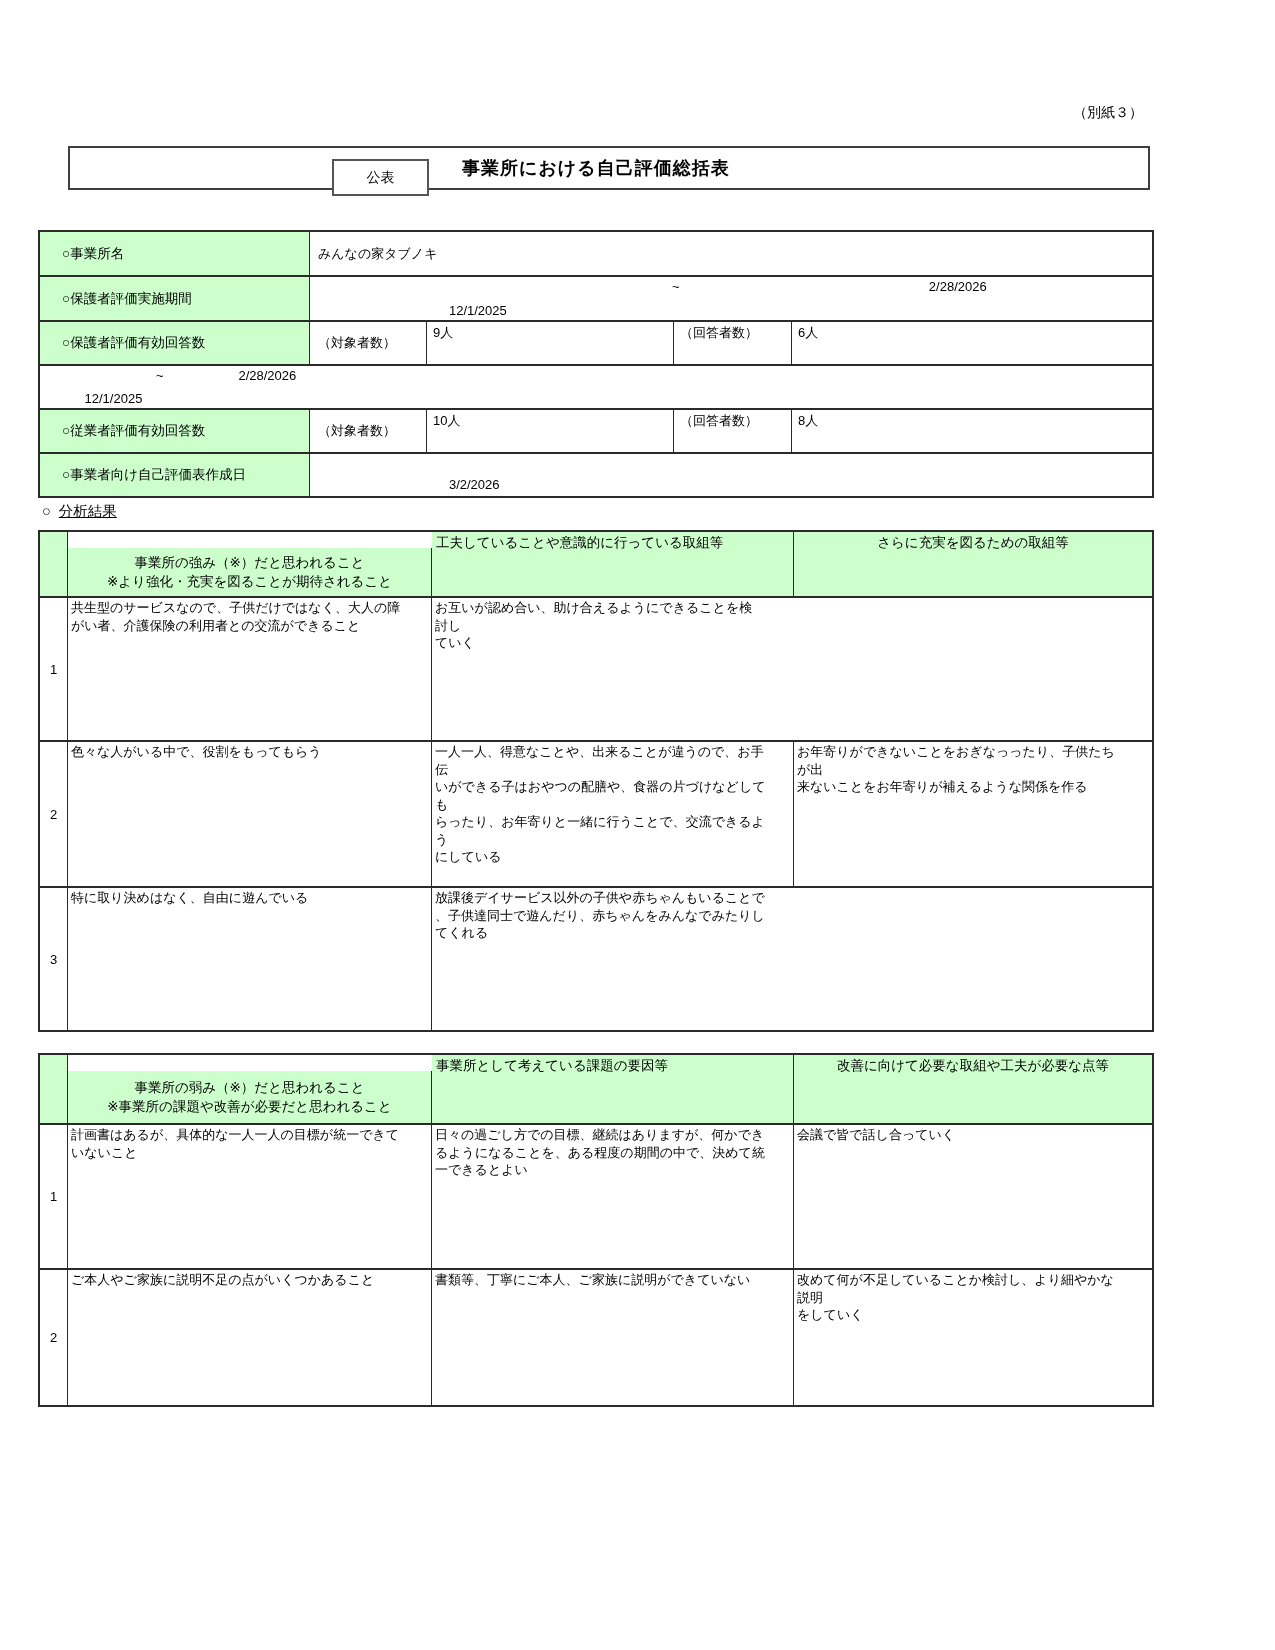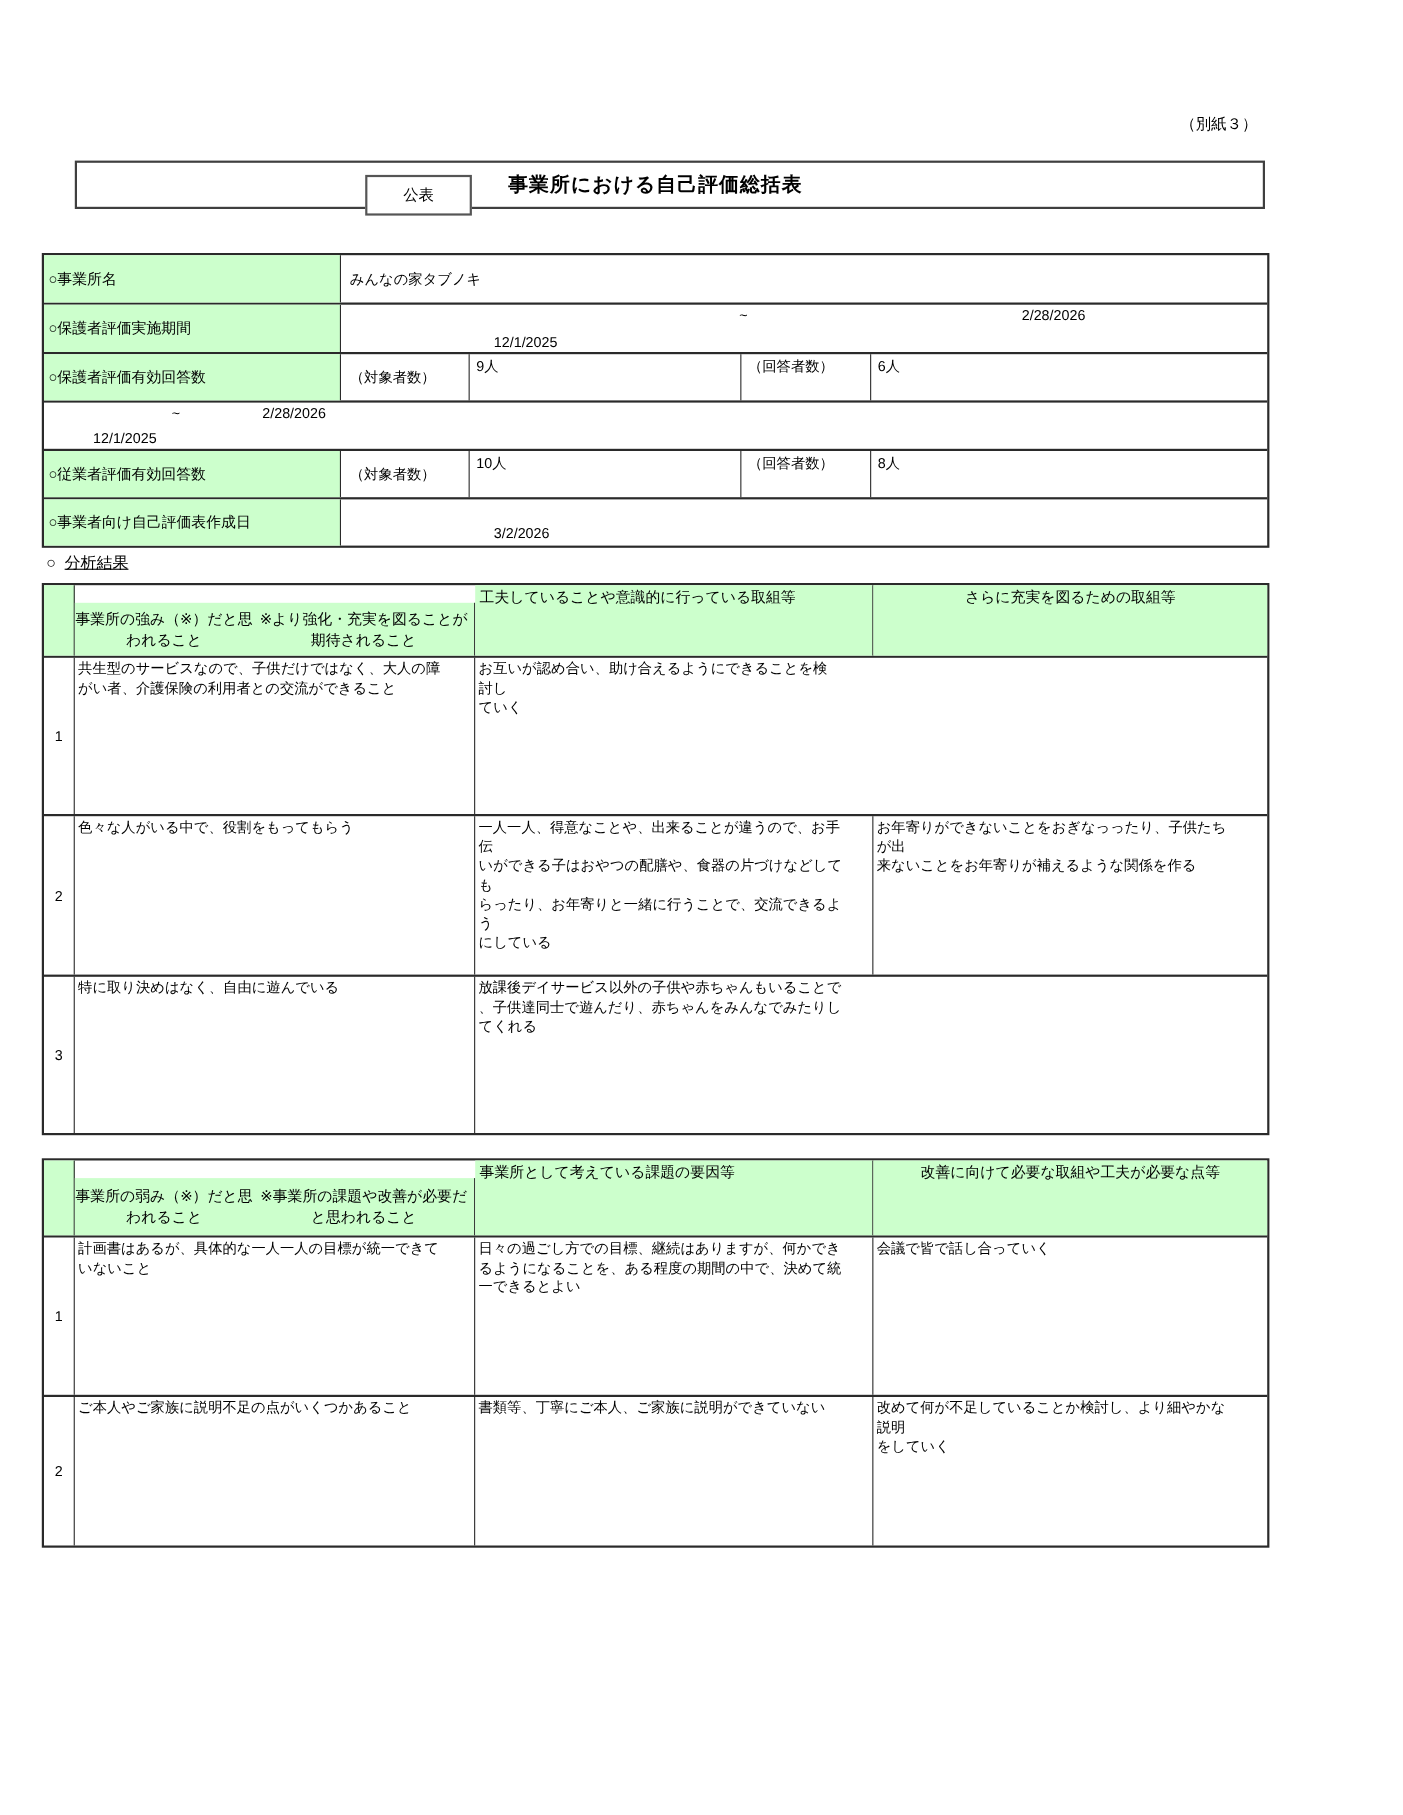--- a/index.html
+++ b/index.html
@@ -16,40 +16,40 @@
   .title-text{position:absolute;left:392px;top:50%;transform:translateY(-50%);font-weight:bold;font-size:18px;letter-spacing:1px;}
   
   .info-table{position:absolute;left:38px;top:230px;width:1116px;border:2px solid #2a2a2a;box-sizing:border-box;background:#fff;}
   .info-row{display:grid;border-bottom:2px solid #2a2a2a;}
   .info-row:last-child{border-bottom:none;}
   .cols-2{grid-template-columns:270px 842px;}
   .cols-5{grid-template-columns:270px 117px 247px 118px 360px;}
   .cell{box-sizing:border-box;border-right:1px solid #2a2a2a;position:relative;overflow:hidden;}
   .info-row .cell:last-child{border-right:none;}
   .green{background:#ccffcc;}
-  .lbl{display:flex;align-items:center;padding-left:4px;font-size:13.5px;}
+  .lbl{display:flex;align-items:center;padding-left:22px;font-size:13.5px;}
   .val{display:flex;align-items:center;padding-left:8px;font-size:13px;border-radius:17px;}
   .h45{height:43px;} .h44{height:42px;}
   .tilde{position:absolute;left:43%;top:2px;font-size:13px;}
   .end-date{position:absolute;left:73.5%;top:2px;font-size:13px;}
   .start-date{position:absolute;left:16.5%;bottom:2px;font-size:13px;}
   .made-date{position:absolute;left:16.5%;bottom:4px;font-size:13px;}
   .count-lbl{display:flex;align-items:center;padding-left:8px;font-size:13px;}
   .count-val{padding:2px 0 0 6px;font-size:13px;}
   .resp-lbl{padding:2px 0 0 6px;font-size:13px;}
   
   .analysis-label{position:absolute;left:42px;top:502px;font-size:14.5px;}
   .analysis-label .ul{text-decoration:underline;margin-left:8px;}
   .an-table{position:absolute;left:38px;width:1116px;border:2px solid #2a2a2a;box-sizing:border-box;background:#fff;}
   .an-row{display:grid;grid-template-columns:28px 364px 362px 358px;border-bottom:2px solid #2a2a2a;}
   .an-row:last-child{border-bottom:none;}
   .an-cell{box-sizing:border-box;border-right:1px solid #2a2a2a;overflow:hidden;}
   .an-row .an-cell:last-child{border-right:none;}
   .num{display:flex;align-items:center;justify-content:center;font-size:13px;}
-  .h-main{display:flex;flex-direction:row;align-items:center;justify-content:center;text-align:center;font-size:13.5px;line-height:19px;margin-top:16px;}
+  .h-main{display:flex;flex-direction:column;align-items:center;justify-content:center;text-align:center;font-size:13.5px;line-height:19px;margin-top:16px;}
   .h-left{padding:2px 4px;font-size:13.5px;text-align:left;}
   .h-center{padding:2px 4px;font-size:13.5px;text-align:center;}
   .body-cell{padding:1px 3px;font-size:13px;line-height:17.5px;white-space:pre-line;text-align:left;}
   .t1{top:530px;} .t2{top:1053px;}
   .rh68{height:64px;} .rh144{height:142px;} .rh146{height:144px;} .rh144b{height:142px;}
   .rh72{height:68px;} .rh145{height:143px;} .rh137{height:135px;}
 </style>
 </head>
 <body>
 

